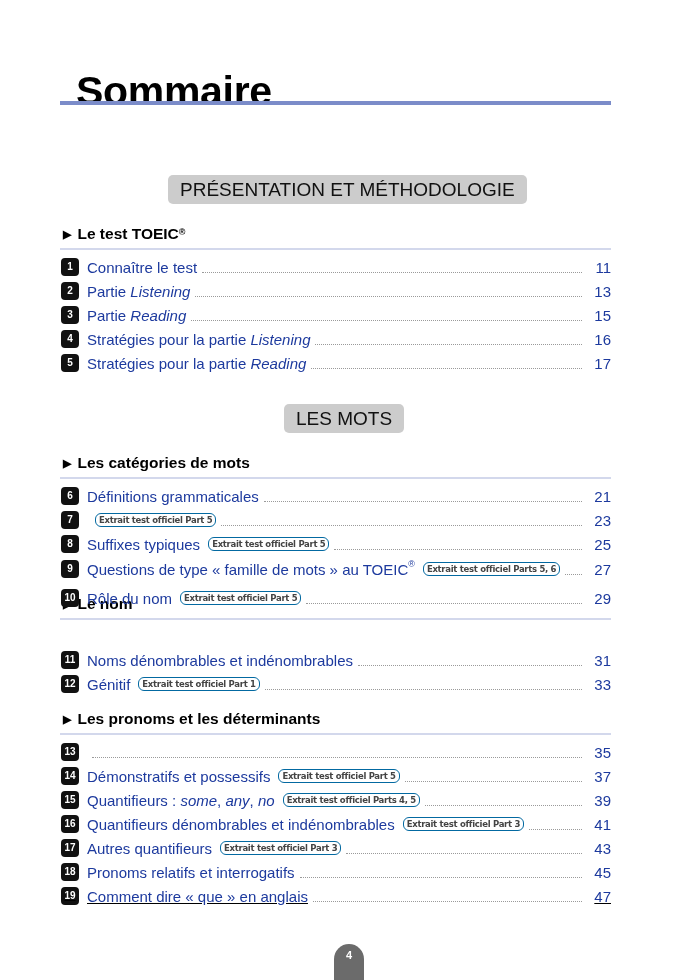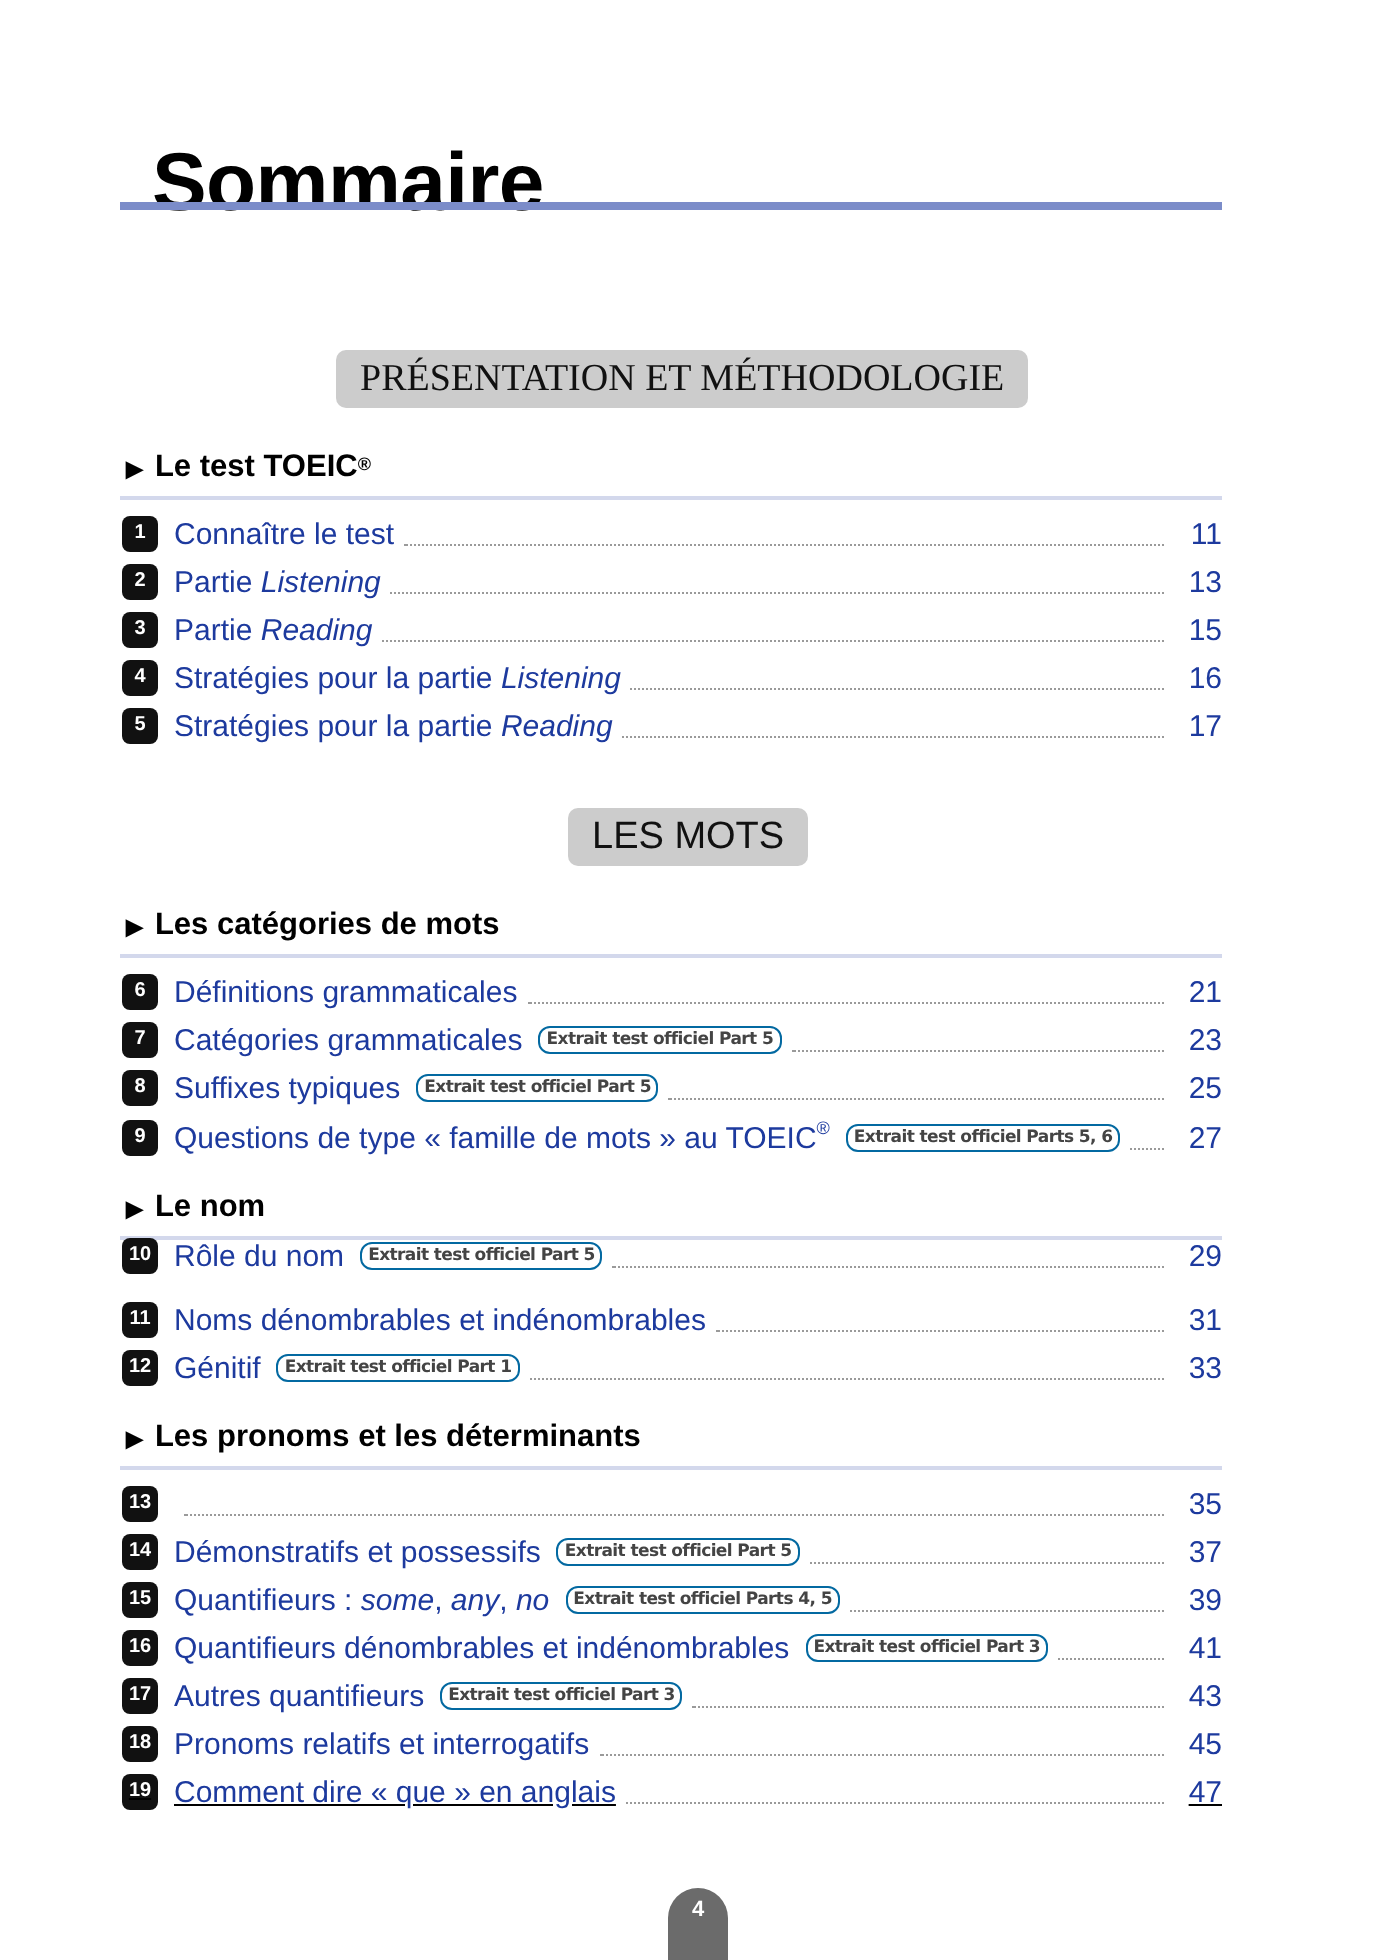--- a/index.html
+++ b/index.html
@@ -30,21 +30,21 @@
 
   .page-tab { position:absolute; left:334px; top:944px; width:30px; height:40px; background:#6b6b6b;
               border-radius:15px 15px 0 0; color:#fff; font-size:11px; font-weight:bold; text-align:center; line-height:22px; }
 </style>
 </head>
 <body>
 
 <h1 class="title">Sommaire</h1>
 <div class="title-rule"></div>
 
-<div class="part-box" style="left:168px;top:175px;font-family:Liberation Serif, serif;">PRÉSENTATION ET MÉTHODOLOGIE</div>
+<div class="part-box" style="left:168px;top:175px;">PRÉSENTATION ET MÉTHODOLOGIE</div>
 
 <div class="chapter" style="top:224px;">
   <div class="chapter-head">
     <span class="tri">▶</span>
     <span>Le test TOEIC</span>
       <sup>®</sup>
   </div>
   <div class="chapter-rule"></div>
 </div>
 
@@ -90,21 +90,20 @@
 </div>
 
 <div class="entry" style="top:486px;">
   <span class="num">6</span>
   <span class="label">Définitions grammaticales</span>
   <span class="dots"></span>
   <span class="page">21</span>
 </div>
 <div class="entry" style="top:510px;">
   <span class="num">7</span>
-  <span class="label">Catégories grammaticales</span>
   <span class="tag">Extrait test officiel Part 5</span>
   <span class="dots"></span>
   <span class="page">23</span>
 </div>
 <div class="entry" style="top:534px;">
   <span class="num">8</span>
   <span class="label">Suffixes typiques</span>
   <span class="tag">Extrait test officiel Part 5</span>
   <span class="dots"></span>
   <span class="page">25</span>
@@ -118,21 +117,21 @@
 </div>
 
 <div class="chapter" style="top:594px;">
   <div class="chapter-head">
     <span class="tri">▶</span>
     <span>Le nom</span>
   </div>
   <div class="chapter-rule"></div>
 </div>
 
-<div class="entry" style="top:618px;">
+<div class="entry" style="top:588px;">
   <span class="num">10</span>
   <span class="label">Rôle du nom</span>
   <span class="tag">Extrait test officiel Part 5</span>
   <span class="dots"></span>
   <span class="page">29</span>
 </div>
 <div class="entry" style="top:650px;">
   <span class="num">11</span>
   <span class="label">Noms dénombrables et indénombrables</span>
   <span class="dots"></span>

